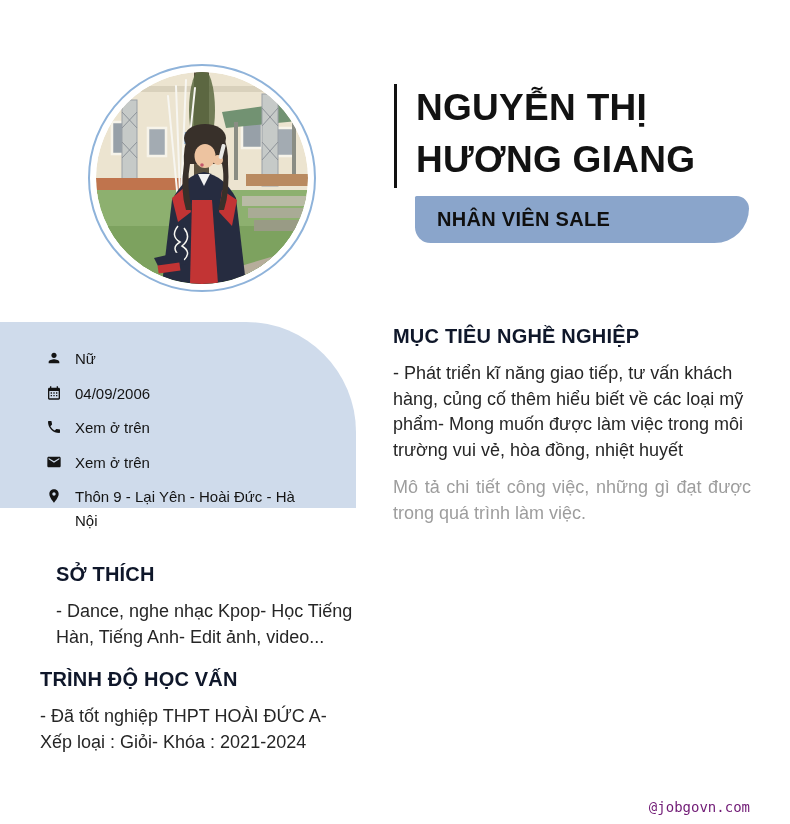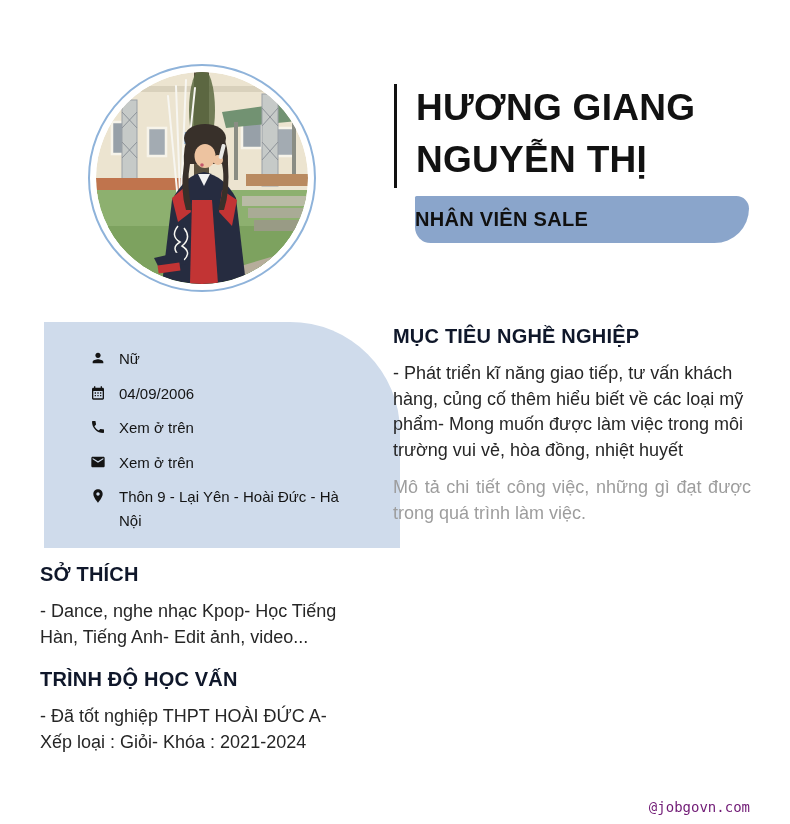--- a/index.html
+++ b/index.html
@@ -23,46 +23,45 @@
   .name-bar {
     position:absolute; left:394px; top:84px; width:3px; height:104px; background:#111111;
   }
   .name-block {
     position:absolute; left:416px; top:82px; width:340px;
     font-size:37px; font-weight:bold; color:#121212; line-height:52px; letter-spacing:0.3px;
   }
   .job-banner {
     position:absolute; left:415px; top:196px; width:334px; height:47px;
     background:#8aa5cb; border-radius:2px 16px 44px 20px;
-    display:flex; align-items:center; 
+    display:flex; align-items:center; padding-left:22px;
   }
   .job-banner .job-title {
     font-size:20px; font-weight:bold; color:#101010; letter-spacing:0.3px;
   }
 
   
   .info-box {
-    position:absolute; left:0; top:322px; width:356px; height:226px;
+    position:absolute; left:0; top:322px; width:356px; height:186px;
     background:#cfdbeb; border-radius:0 110px 0 0;
     padding:25px 36px 14px 46px;
-    margin-left:44px;
   }
   .info-row { display:flex; gap:13px; align-items:flex-start; margin-bottom:11px; }
   .info-icon { width:16px; height:16px; flex:0 0 16px; margin-top:3px; }
   .info-icon svg { width:16px; height:16px; fill:#141414; display:block; }
   .info-text { font-size:15px; color:#141414; line-height:23.5px; }
 
   
   .section { position:absolute; }
   .section h2 {
     font-size:20px; font-weight:bold; color:#0f172a; letter-spacing:0.2px;
     margin:0 0 13px 0;
   }
   .section p { font-size:18px; line-height:25.5px; color:#262626; }
-  .sec-hobbies   { left:40px;  top:563px; width:320px; }
+  .sec-hobbies   { left:56px;  top:563px; width:320px; }
   .sec-education { left:40px;  top:668px; width:320px; }
   .sec-objective { left:393px; top:325px; width:358px; }
   .sec-experience{ left:393px; top:475px; width:358px; }
   .sec-experience p.body { text-align:justify; }
   .sec-experience p.note { color:#9d9d9d; text-align:justify; }
 
   
   .watermark {
     position:absolute; right:40px; bottom:9px;
     font-family:"DejaVu Sans Mono", monospace; font-size:14px; color:#701a75;
@@ -159,22 +158,22 @@
         </g>
 
         <polygon points="58,186 84,180 90,192 64,198" fill="#262c40"></polygon>
         <rect x="62" y="192" width="22" height="8" fill="#c23434" transform="rotate(-8 73 196)"></rect>
       </g>
     </svg>
   </div>
 
   <div class="name-bar"></div>
   <div class="name-block">
+    <div>NGUYỄN THỊ</div>
     <div>HƯƠNG GIANG</div>
-    <div>NGUYỄN THỊ</div>
   </div>
   <div class="job-banner">
     <span class="job-title">NHÂN VIÊN SALE</span>
   </div>
 
   <div class="info-box">
 
     <div class="info-row">
       <span class="info-icon">
         <svg viewBox="0 0 24 24">

